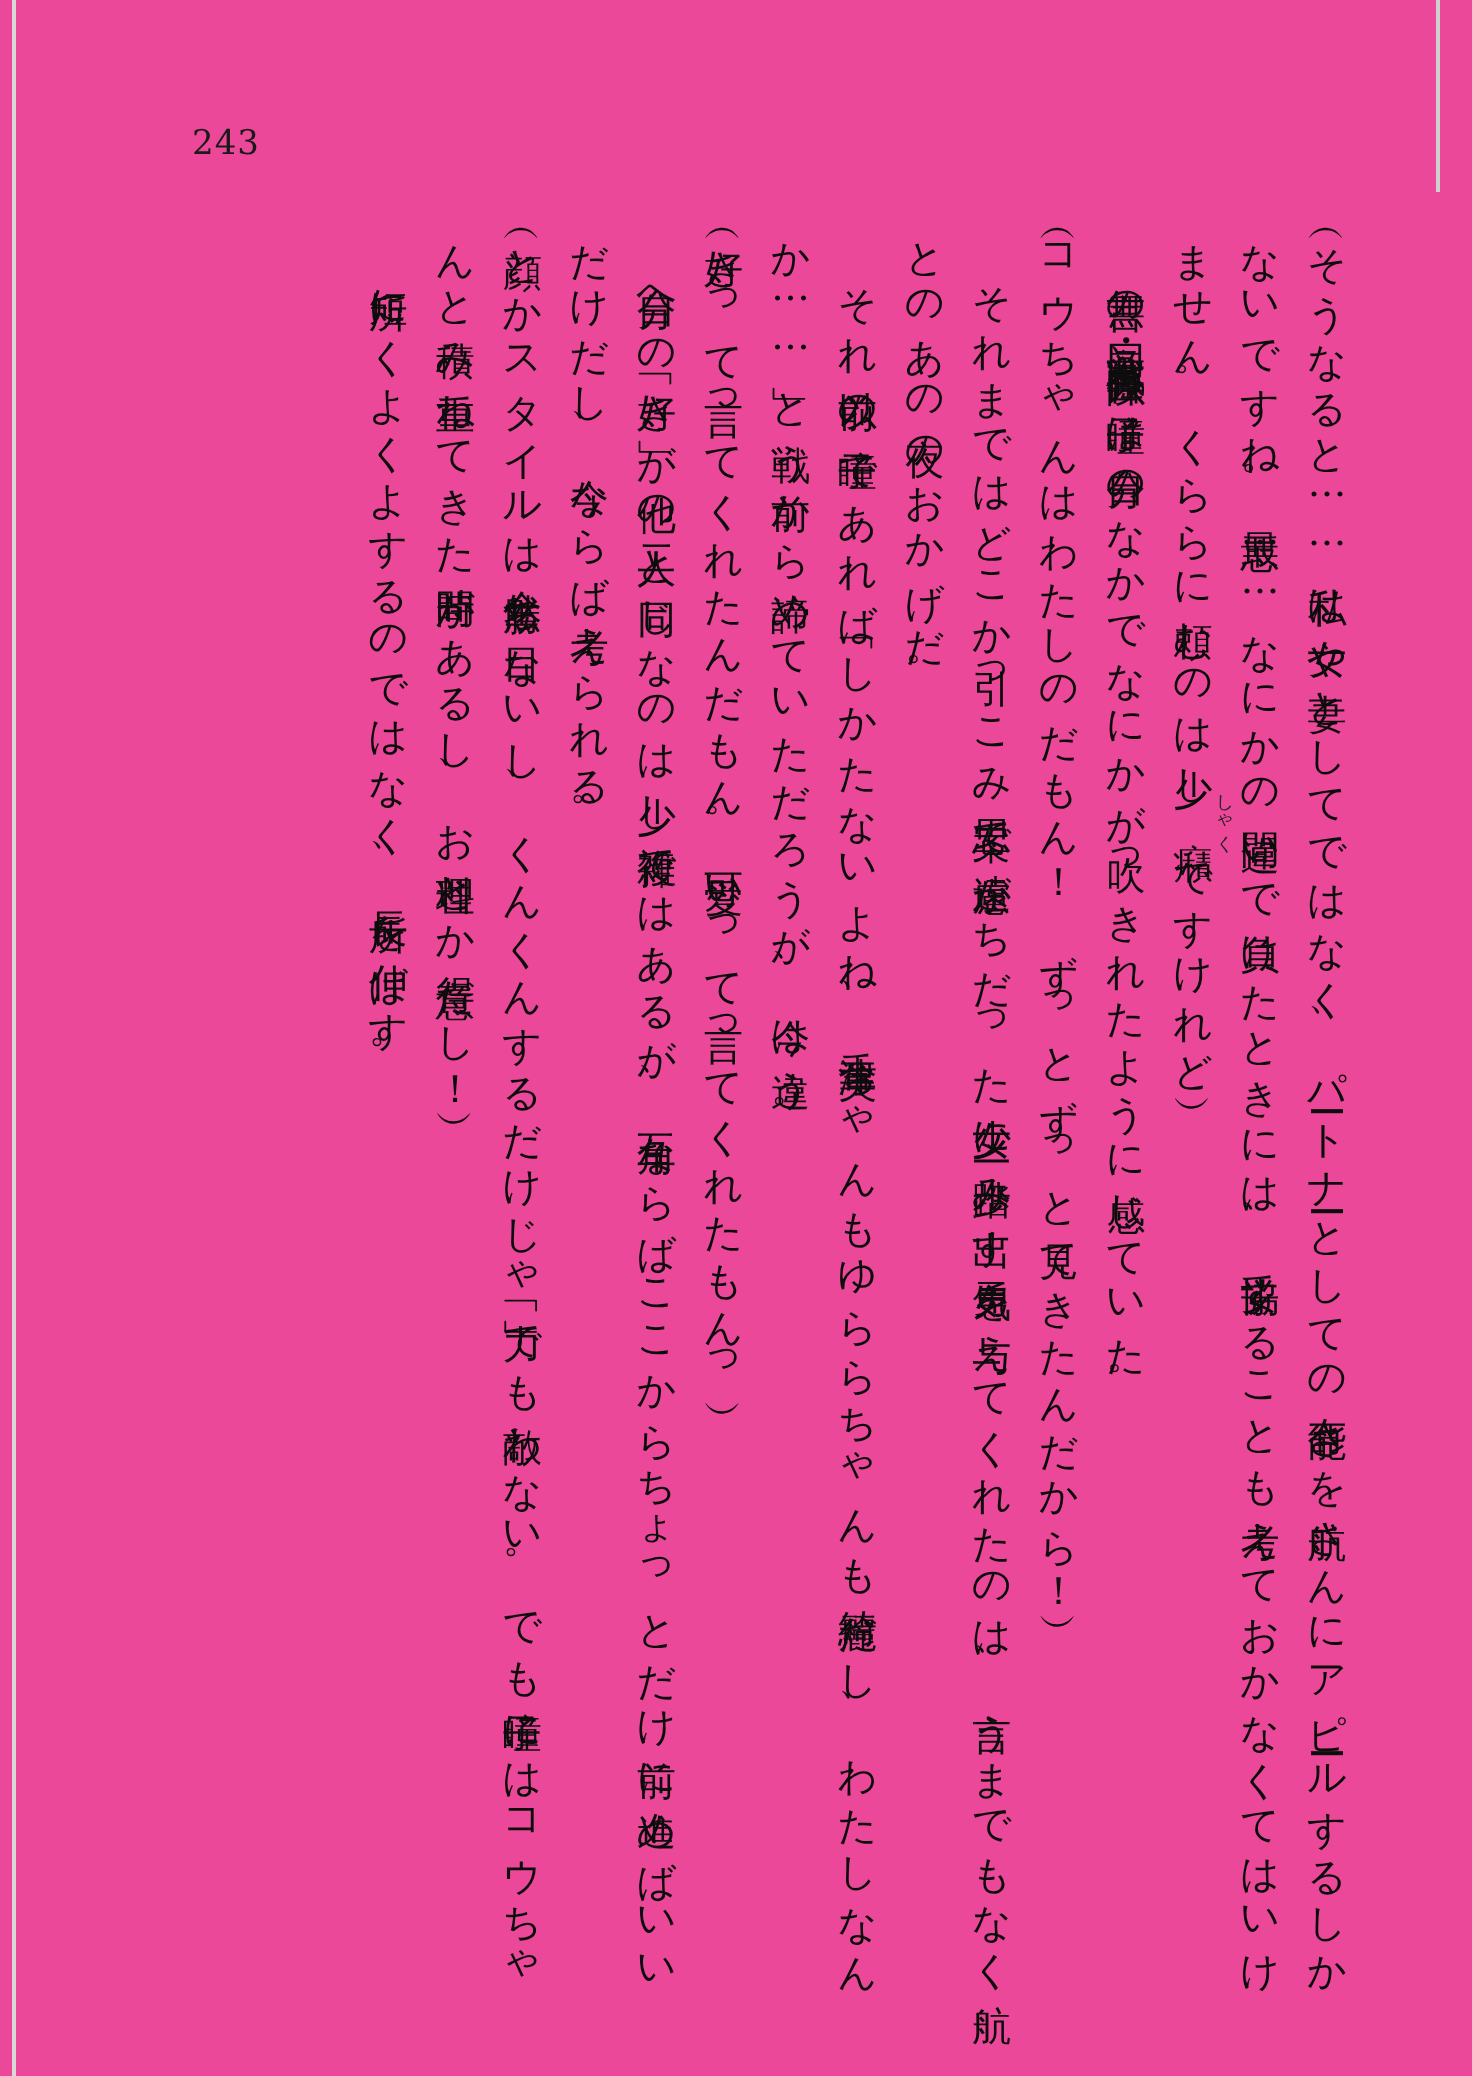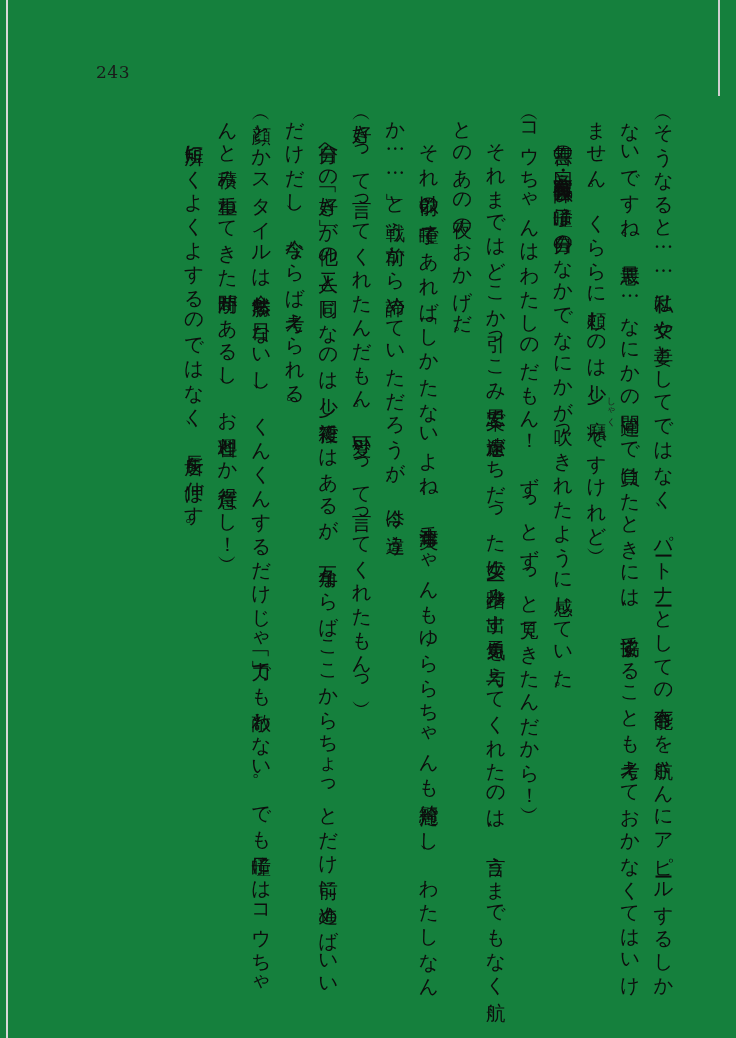--- a/index.html
+++ b/index.html
@@ -10,21 +10,21 @@
   body {
     width: 736px;
     height: 1038px;
     overflow: hidden;
     font-family: "DejaVu Serif", serif;
   }
   .page {
     position: relative;
     width: 736px;
     height: 1038px;
-    background: #15803d;
+    background: #ec4899;
     box-sizing: border-box;
     padding-left: 39px;
   }
   
   .edge-left {
     position: absolute;
     left: 6px;
     top: 0;
     width: 2px;
     height: 1038px;

